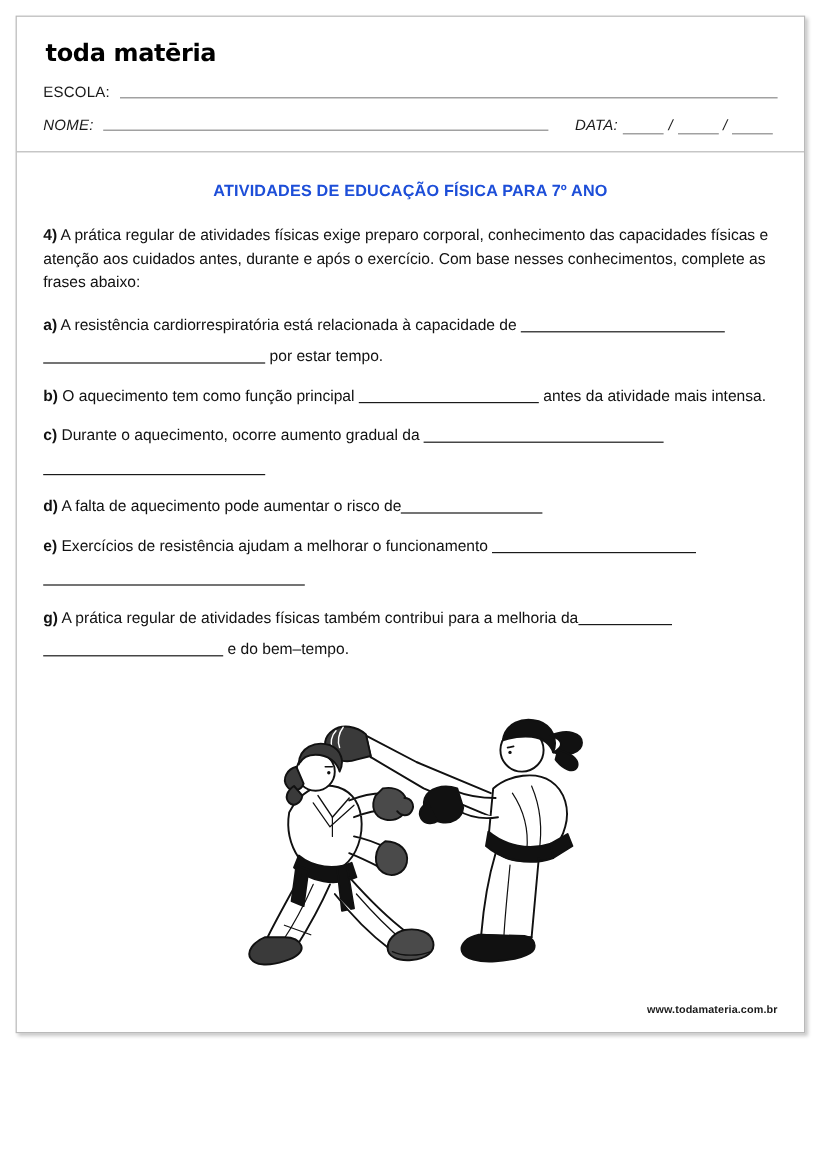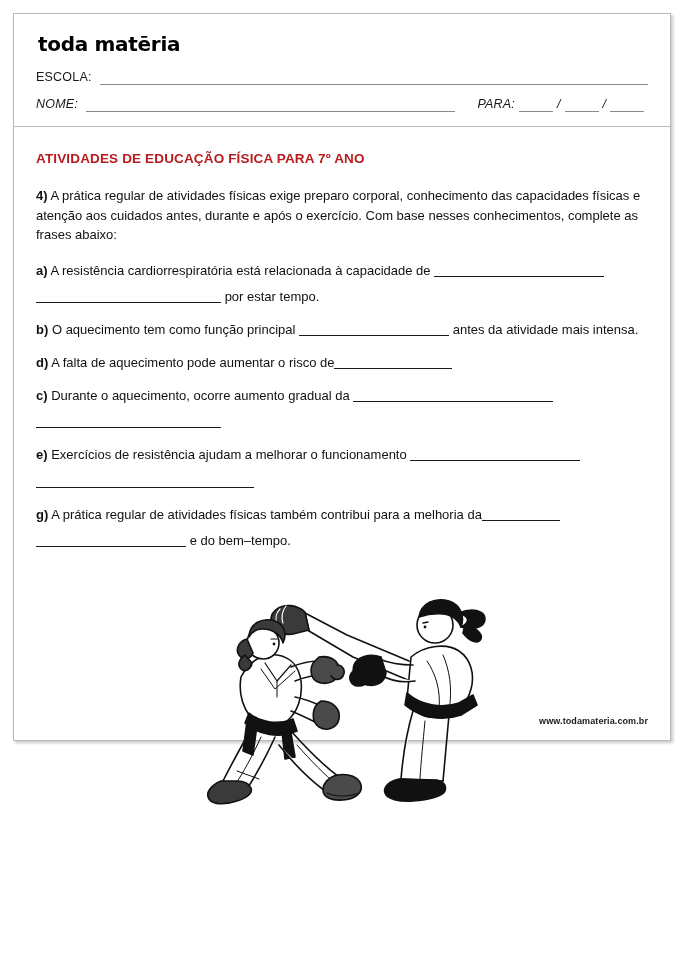--- a/index.html
+++ b/index.html
@@ -14,21 +14,21 @@
     font-family: "Liberation Sans", sans-serif;
     color: #111111;
     -webkit-font-smoothing: antialiased;
   }
 
   .page {
     position: absolute;
     left: 13px;
     top: 13px;
     width: 658px;
-    height: 728px;
+    height: 848px;
     background: #ffffff;
     border: 1px solid #b9b9b9;
     box-shadow: 2px 2px 3px rgba(0,0,0,0.22);
     box-sizing: border-box;
   }
 
   
   .header {
     padding: 18px 22px 10px 22px;
     border-bottom: 1px solid #b9b9b9;
@@ -36,21 +36,21 @@
   .logo {
     font-family: "DejaVu Sans", sans-serif;
     font-size: 20px;
     font-weight: 700;
     letter-spacing: -0.3px;
     color: #000000;
     margin: 0 0 14px 2px;
   }
   .field-row {
     display: flex;
-    align-items: flex-end;
+    align-items: flex-start;
     font-size: 12.5px;
     color: #1a1a1a;
     margin-bottom: 12px;
     white-space: nowrap;
   }
   .field-row:last-child { margin-bottom: 4px; font-style: italic; }
   .field-label {
     letter-spacing: 0.2px;
     padding-bottom: 1px;
   }
@@ -72,25 +72,26 @@
     height: 11px;
     margin: 0 4px;
   }
   .slash { padding-bottom: 1px; color: #1a1a1a; }
 
   
   .body {
     padding: 24px 22px 0 22px;
   }
   .title {
+    text-align: center;
     font-size: 13.5px;
     font-weight: 700;
     letter-spacing: 0.15px;
     margin: 0 0 20px 0;
-    color: #b91c1c;
+    color: #1d4ed8;
   }
 
   .intro {
     font-size: 13px;
     line-height: 1.5;
     margin: 12px 0 16px 0;
     text-align: left;
   }
   .qnum { font-weight: 700; }
 
@@ -152,21 +153,21 @@
 
     <div class="field-row">
       <span class="field-label">ESCOLA:</span>
       <span class="rule grow"></span>
     </div>
 
     <div class="field-row">
       <span class="field-label">NOME:</span>
       <span class="rule grow"></span>
       <span class="date-group">
-        <span class="field-label">PARA:</span>
+        <span class="field-label">DATA:</span>
         <span class="date-seg"></span>
         <span class="slash">/</span>
         <span class="date-seg"></span>
         <span class="slash">/</span>
         <span class="date-seg"></span>
       </span>
     </div>
 
   </div>
 
@@ -190,34 +191,34 @@
     </div>
 
     <div class="item">
       <span class="item-letter">b)</span>
       <span>O aquecimento tem como função principal</span>
       <span class="blank blank-w-lg"></span>
       <span>antes da atividade mais intensa.</span>
     </div>
 
     <div class="item">
-      <span class="item-letter">d)</span>
-      <span>A falta de aquecimento pode aumentar o risco de</span><span class="blank blank-w-md"></span>
-    </div>
-
-    <div class="item">
       <span class="item-letter">c)</span>
       <span>Durante o aquecimento, ocorre aumento gradual da</span>
       <span class="blank blank-w-2xl"></span>
       <div class="cont-line">
         <span class="blank blank-w-cont"></span>
       </div>
     </div>
 
     <div class="item">
+      <span class="item-letter">d)</span>
+      <span>A falta de aquecimento pode aumentar o risco de</span><span class="blank blank-w-md"></span>
+    </div>
+
+    <div class="item">
       <span class="item-letter">e)</span>
       <span>Exercícios de resistência ajudam a melhorar o funcionamento</span>
       <span class="blank blank-w-xl"></span>
       <div class="cont-line">
         <span class="blank blank-w-cont-lg"></span>
       </div>
     </div>
 
 
     <div class="item">

